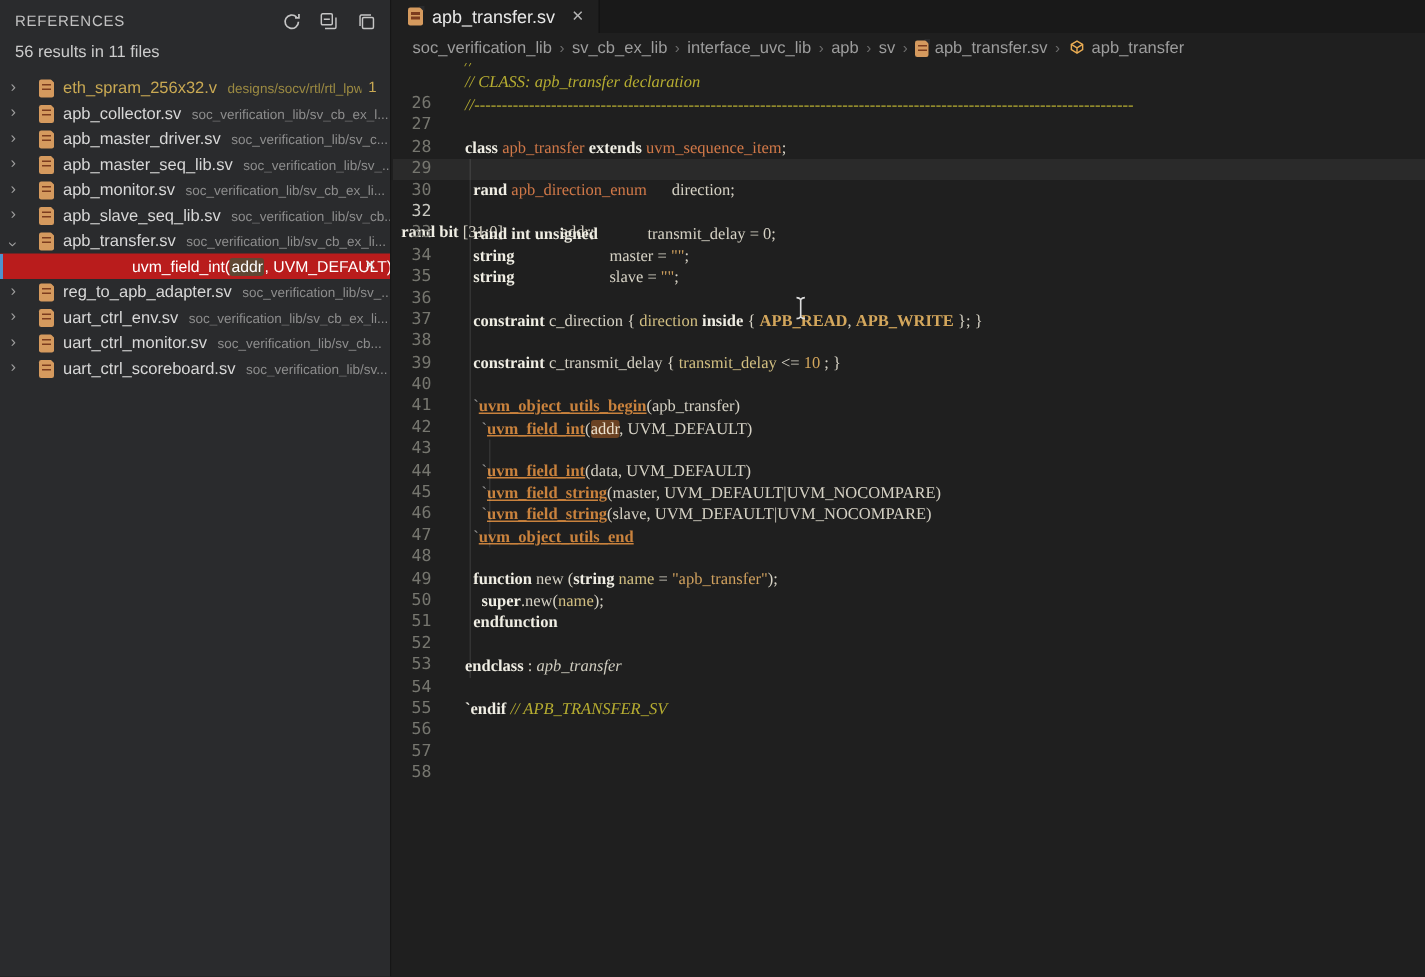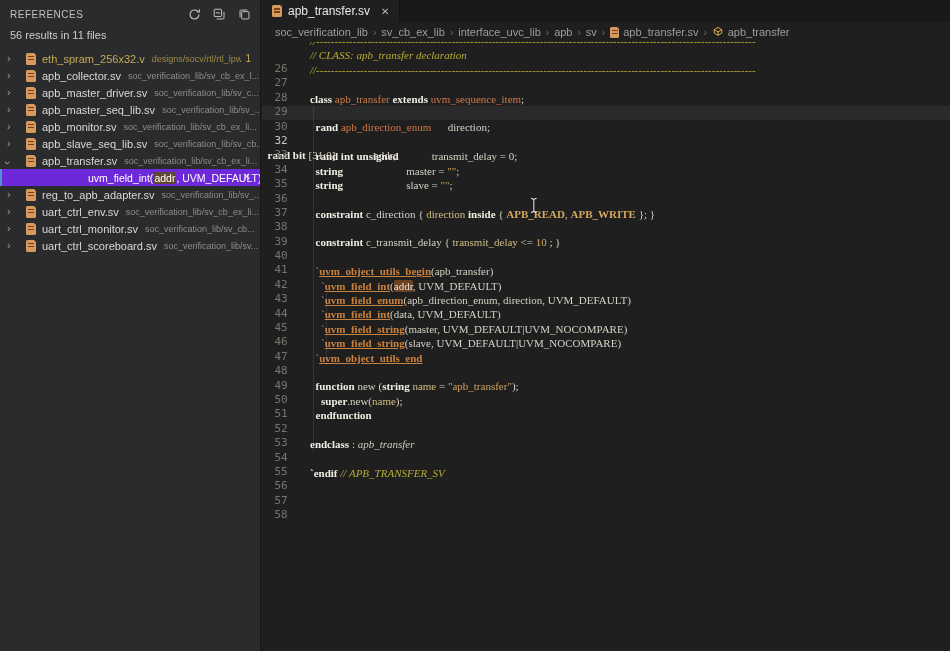--- a/index.html
+++ b/index.html
@@ -26,21 +26,21 @@
   .ficon::before{content:"";position:absolute;left:2px;top:3px;width:6px;height:1.5px;
          background:#7c3c1e;box-shadow:0 3px 0 #7c3c1e;}
   .ficon::after{content:"";position:absolute;right:-1px;top:-1px;border-style:solid;
          border-width:0 4px 4px 0;border-color:transparent #2a2b2d transparent transparent;}
   .fname{flex:none;}
   .fpath{flex:0 1 auto;min-width:0;overflow:hidden;margin-left:7px;font-size:9px;color:#8d8d8d;}
   .badge{flex:none;margin-left:auto;padding:0 9px 0 4px;color:#c9a953;font-size:10px;}
   .row.gold .fname{color:#c9a953;}
   .row.gold .fpath{color:#9b8a42;}
   .row.child{position:relative;padding-left:88px;color:#ffffff;font-size:10.5px;}
-  .row.child.selected{background:#6d28d9;box-shadow:inset 2px 0 0 #4f93cd;}
+  .row.child.selected{background:#b91c1c;box-shadow:inset 2px 0 0 #4f93cd;}
   .match{background:#5f4733;border-radius:2px;padding:0 1px;}
   .child-close{position:absolute;right:9px;top:2px;color:#eaeaea;font-size:10px;cursor:pointer;}
 
   
   .main{position:absolute;left:262px;top:0;width:688px;height:100%;}
   .tabbar{height:22px;background:#191919;display:flex;align-items:stretch;}
   .tab{display:flex;align-items:center;gap:6px;padding:0 10px;background:#1f1f1f;
        border-right:1px solid #131313;font-size:12px;color:#e8e8e8;cursor:pointer;}
   .tab .ficon{margin:0;}
   .tab-close{color:#b5b5b5;font-size:10px;margin-left:5px;cursor:pointer;}
@@ -290,21 +290,20 @@
           <div class="line">
             <span class="ln">43</span>
             <span class="cd"><span class="tk-d">  </span><span class="tk-x">`</span><span class="tk-m">uvm_object_utils_begin</span><span class="tk-d">(apb_transfer)</span></span>
           </div>
           <div class="line">
             <span class="ln">44</span>
             <span class="cd"><span class="tk-d">    </span><span class="tk-x">`</span><span class="tk-m">uvm_field_int</span><span class="tk-d">(</span><span class="tk-h">addr</span><span class="tk-d">, UVM_DEFAULT)</span></span>
           </div>
           <div class="line">
             <span class="ln">45</span>
-            <span class="cd"><span class="tk-d">    </span><span class="tk-x">`</span><span class="tk-m">uvm_field_enum</span><span class="tk-d">(apb_direction_enum, direction, UVM_DEFAULT)</span></span>
           </div>
           <div class="line">
             <span class="ln">46</span>
             <span class="cd"><span class="tk-d">    </span><span class="tk-x">`</span><span class="tk-m">uvm_field_int</span><span class="tk-d">(data, UVM_DEFAULT)</span></span>
           </div>
           <div class="line">
             <span class="ln">47</span>
             <span class="cd"><span class="tk-d">    </span><span class="tk-x">`</span><span class="tk-m">uvm_field_string</span><span class="tk-d">(master, UVM_DEFAULT|UVM_NOCOMPARE)</span></span>
           </div>
           <div class="line">

